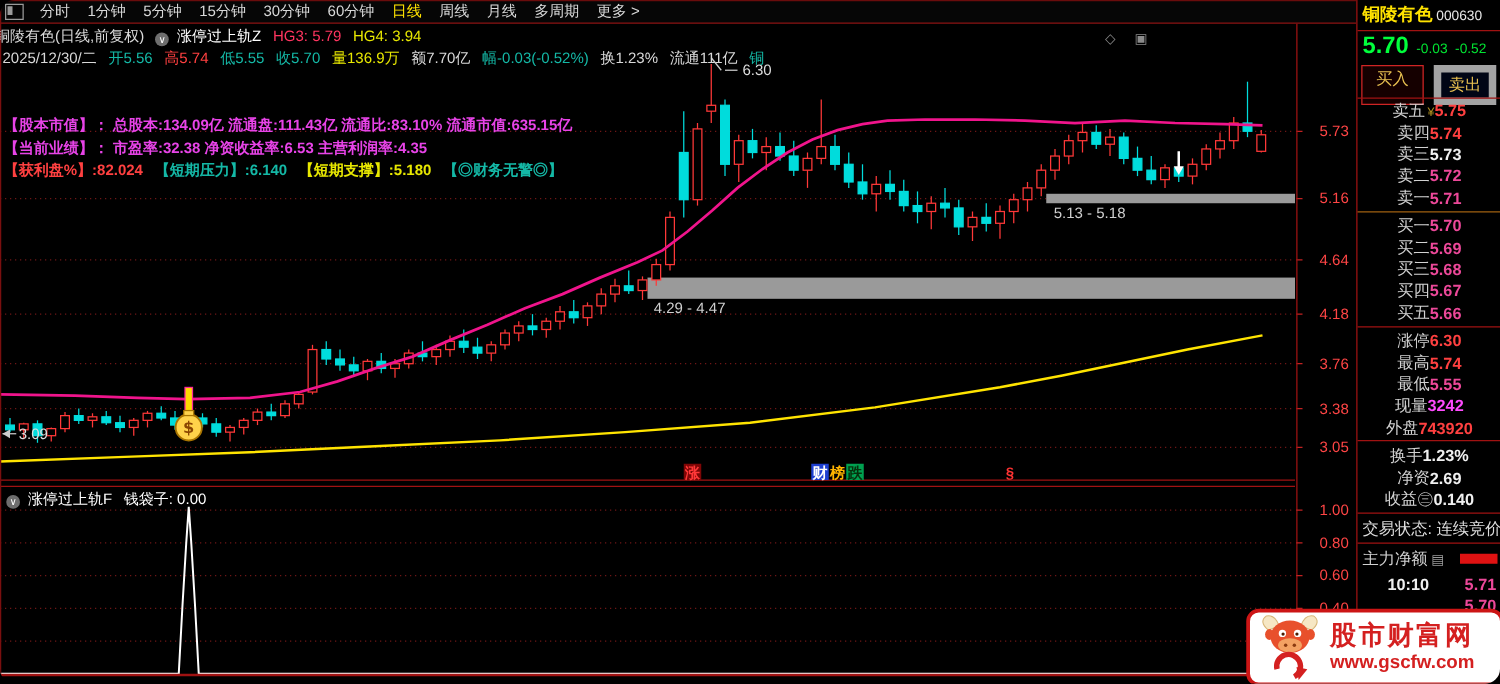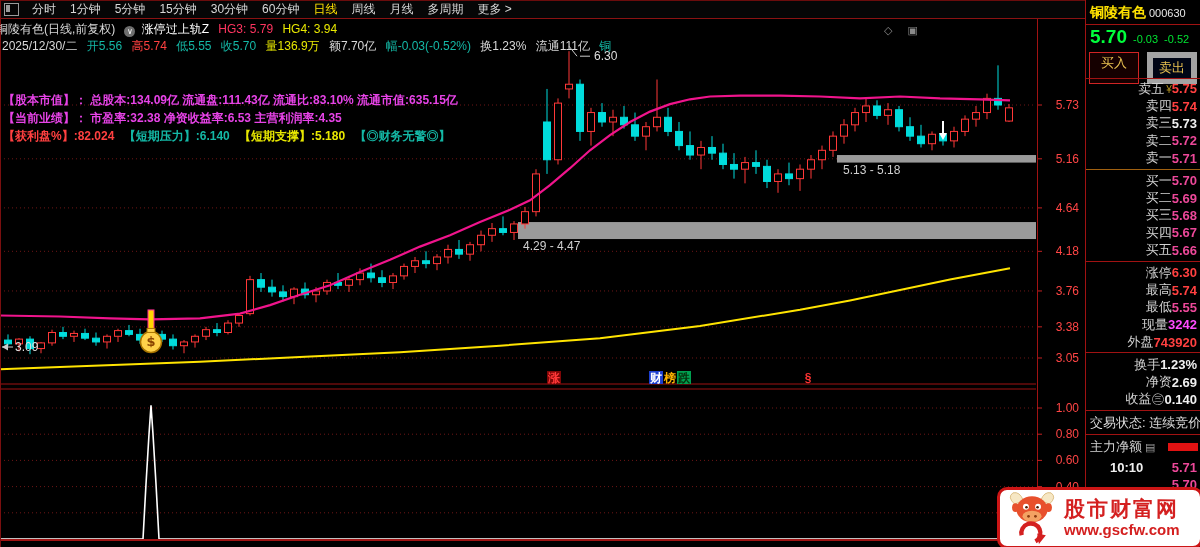--- a/index.html
+++ b/index.html
@@ -1,17 +1,17 @@
 <!DOCTYPE html>
 <html><head>
 <meta charset="utf-8">
 <style>
   html,body{margin:0;padding:0;background:#000;}
   .screen{position:relative;width:1200px;height:547px;background:#000;overflow:hidden;
-          font-family:"Liberation Sans",sans-serif;}
+          font-family:"Liberation Sans",sans-serif;border-radius:12px;}
   
   .menubar{position:absolute;left:0;top:0;width:1085px;height:19px;background:#060606;
            border-top:1px solid #6a0c0c;border-bottom:1px solid #8a1212;
            display:flex;justify-content:space-between;align-items:center;box-sizing:border-box;}
   .mleft{display:flex;align-items:center;gap:0;}
   .mleft .mitem{padding:0 7px;font-size:12px;color:#d8d8d8;cursor:default;white-space:nowrap;}
   .mleft .mitem.sel{color:#ffe200;}
   .mright{display:flex;align-items:center;margin-right:88px;}
   .mright .mitem{padding:0 9px;font-size:12px;color:#d8d8d8;border-left:1px solid #5c0a0a;white-space:nowrap;}
   .winicon{width:13px;height:11px;border:1px solid #9a9a9a;margin:0 6px 0 4px;position:relative;}
@@ -35,21 +35,21 @@
   .qlast{color:#00ff3c;font-size:19px;font-weight:bold;}
   .qchg{color:#00e432;font-size:11px;}
   .qbtns{position:absolute;top:52px;left:3px;right:3px;display:flex;justify-content:space-between;}
   .qbtn{width:50px;height:32px;font-size:13px;font-weight:normal;color:#e8c050;text-align:center;
         line-height:19px;box-sizing:border-box;cursor:pointer;}
   .buy{border:1px solid #d02424;background:#150000;}
   .sell{border:6px solid #a3a3a3;background:#000515;}
   .qsep{position:absolute;left:0;right:0;height:1px;background:#a01212;}
   .qsep.or{background:#a06010;}
   .qbook{position:absolute;left:4px;right:3px;}
-  .qrow{height:17.4px;display:flex;justify-content:flex-end;align-items:center;font-size:13px;}
+  .qrow{height:17.4px;display:flex;justify-content:center;align-items:center;font-size:13px;}
   .qlbl{color:#d2d2d2;}
   .qsuf{color:#b09020;font-size:10px;margin-left:2px;}
   .qval{font-weight:bold;}
   .v-red{color:#ff4040}.v-green{color:#ec4899}.v-white{color:#f0f0f0}.v-mag{color:#ff4bff}
   .qstatus{position:absolute;top:414px;left:4px;right:0;color:#dcdcdc;font-size:13px;
            white-space:nowrap;overflow:hidden;}
   .qmain{position:absolute;top:438px;left:4px;right:2px;display:flex;align-items:center;font-size:13px;color:#d2d2d2;}
   .qmicon{color:#9a9a9a;font-size:11px;margin-left:3px;}
   .qmbar{margin-left:auto;width:30px;height:8px;background:#e01212;}
   .qtick{position:absolute;left:4px;right:3px;display:flex;justify-content:space-between;font-size:13px;}
@@ -363,20 +363,25 @@
   <div class="ov infoline c-mag" style="left:3px;top:110px;">【当前业绩】： 市盈率:32.38 净资收益率:6.53 主营利润率:4.35</div>
   <div class="ov infoline" style="left:3px;top:128px;">
     <span class="tok c-r">【获利盘%】:82.024</span>
     <span class="tok c-g">【短期压力】:6.140</span>
     <span class="tok c-y">【短期支撑】:5.180</span>
     <span class="tok c-g">【◎财务无警◎】</span>
   </div>
 
   <div class="cicons">◇ ▣</div>
 
+  <div class="ov" style="left:2px;top:391px;">
+    <span class="cir">∨</span>
+    <span class="tok c-wh">涨停过上轨F</span>
+    <span class="tok c-wh">钱袋子: 0.00</span>
+  </div>
 
   <div class="qpanel">
     <div class="qtitle">
       <span class="qname">铜陵有色</span><span class="qcode">000630</span>
     </div>
     <div class="qprice">
       <span class="qlast">5.70</span>
       <span class="qchg">-0.03</span>
       <span class="qchg">-0.52</span>
     </div>

